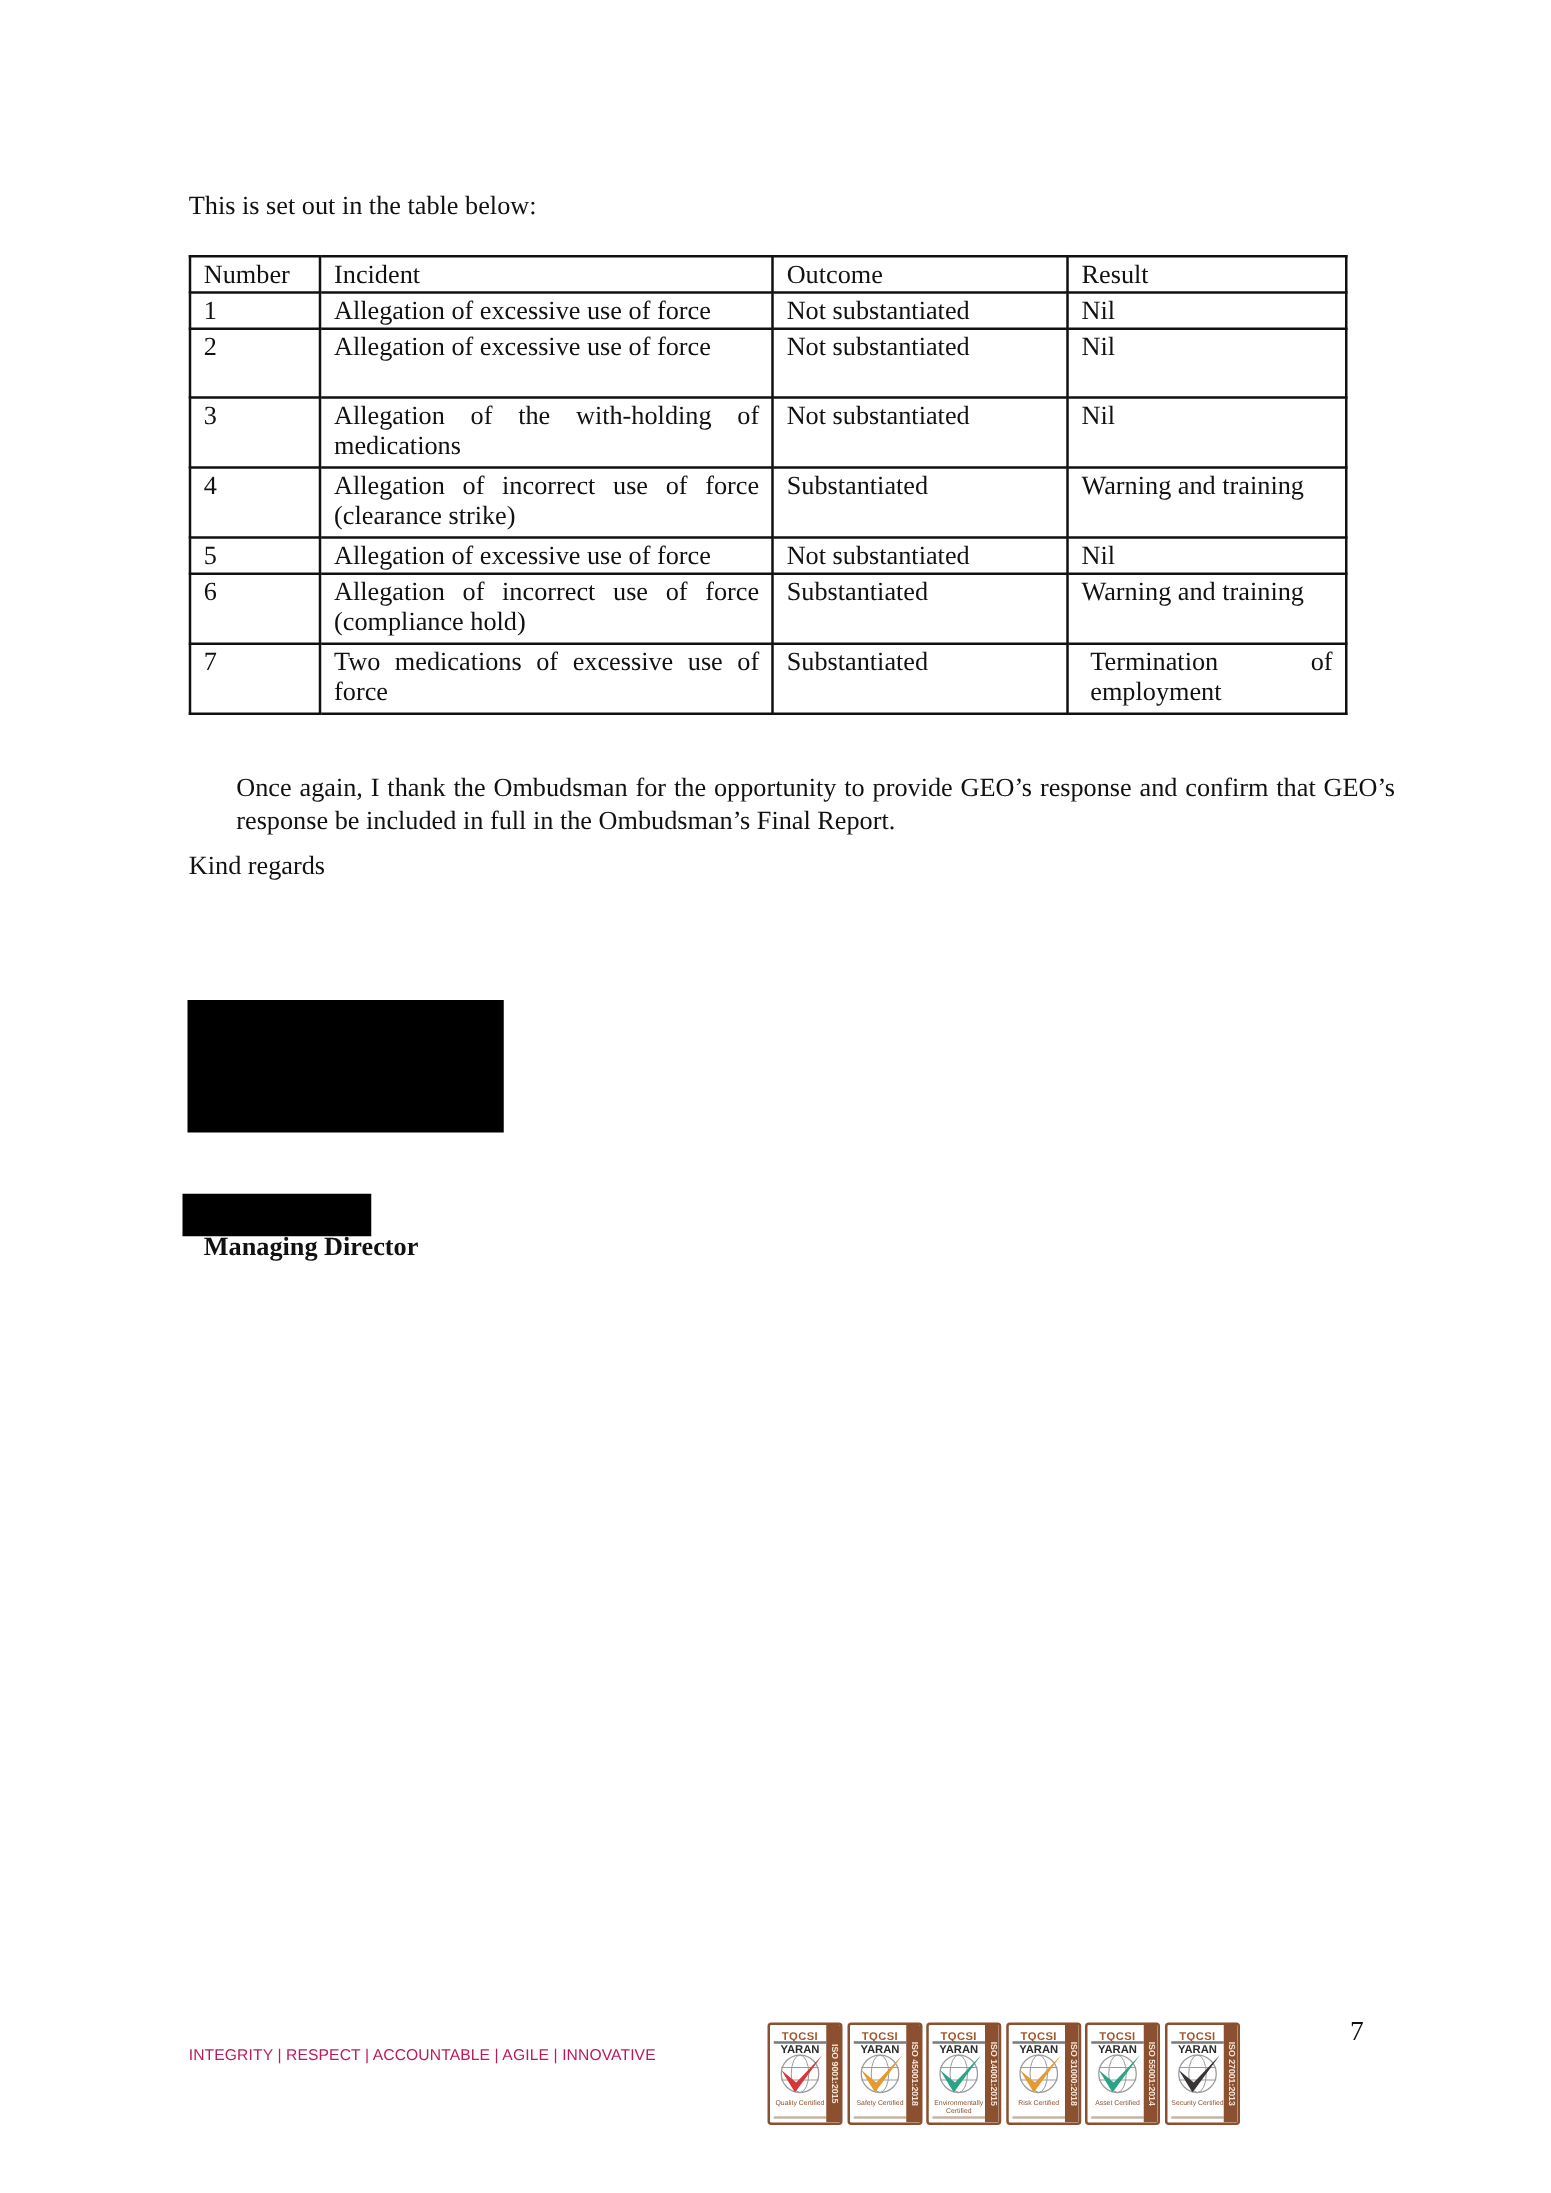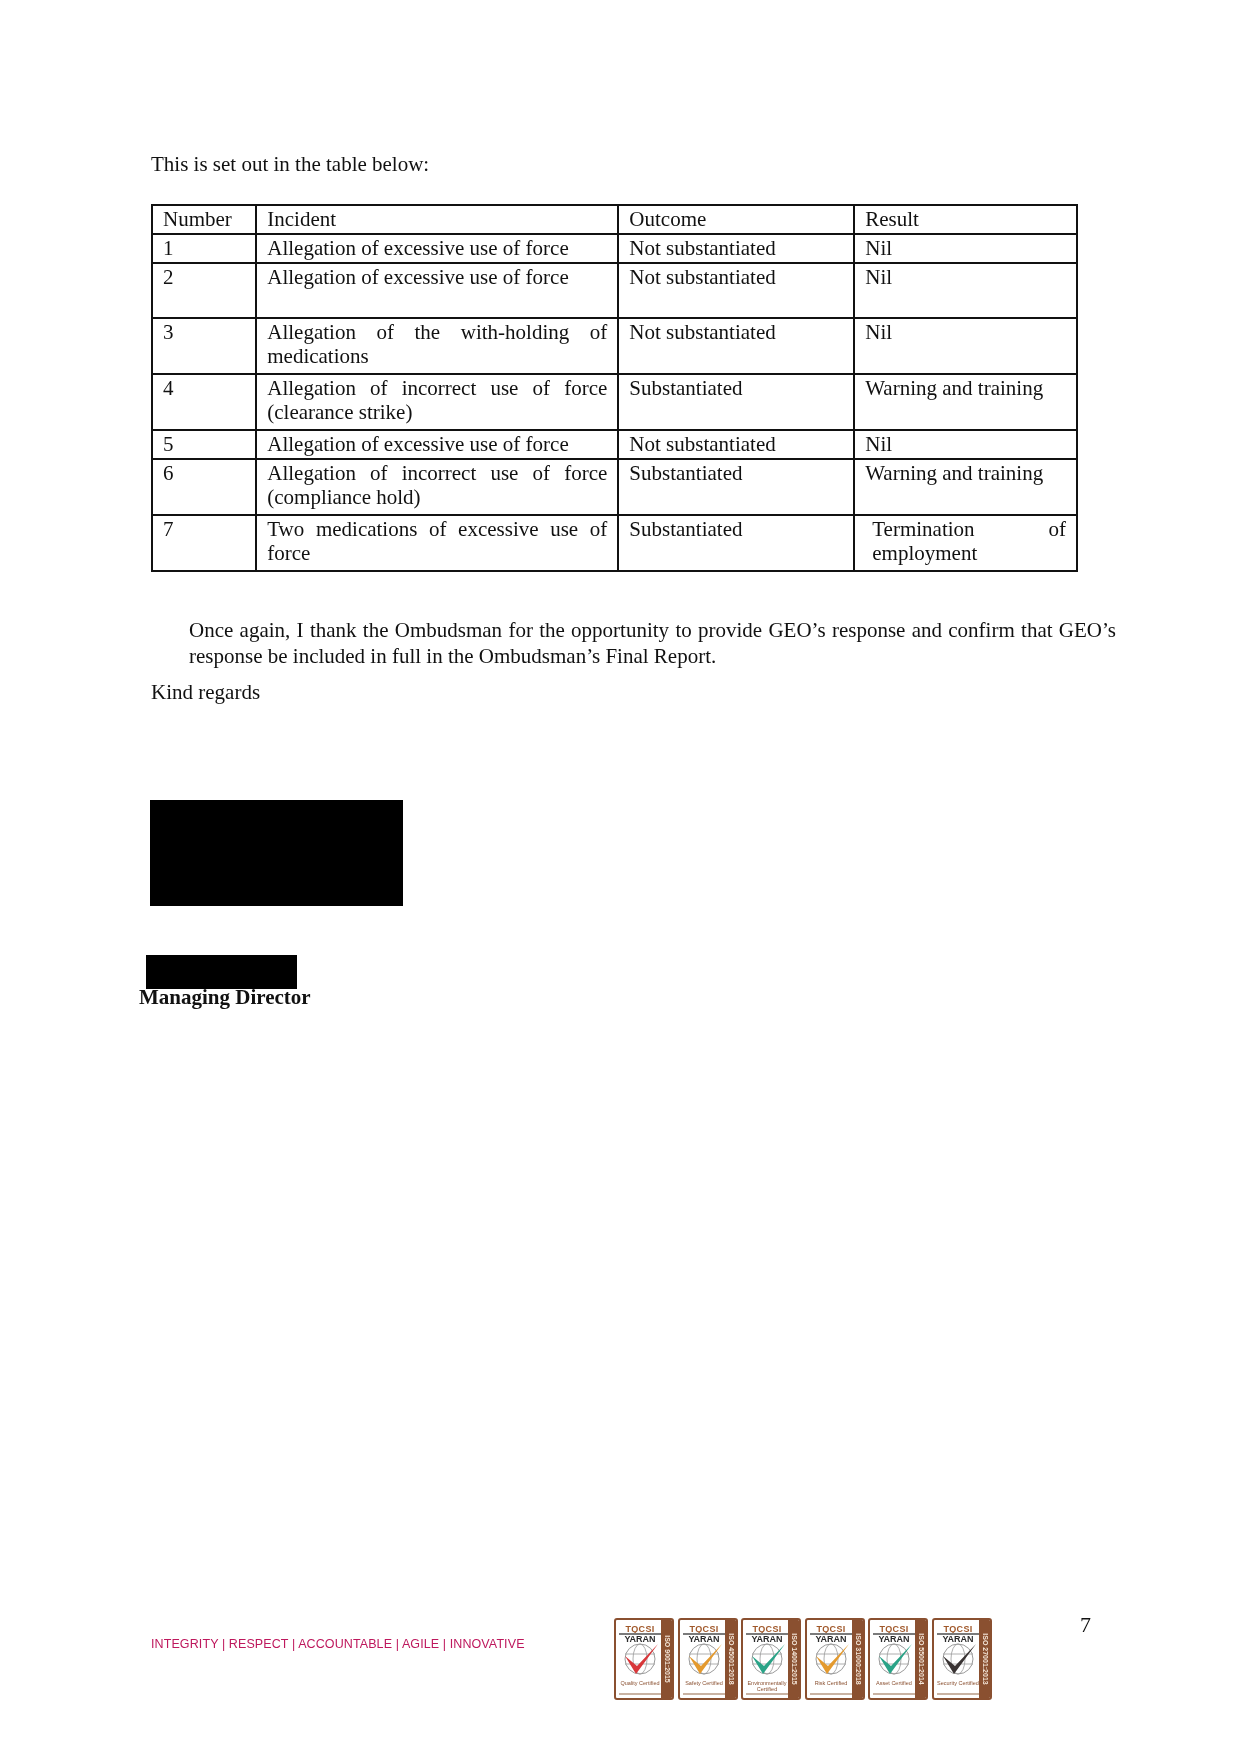--- a/index.html
+++ b/index.html
@@ -20,21 +20,21 @@
   .col-out { width: 215px; }
   .col-res { width: 203px; }
   tr.h28 td, tr.h28 th { height: 23px; }
   tr.h54 td { height: 50px; }
   tr.h56 td { height: 51px; }
   .closing { left: 151px; top: 617px; width: 927px; font-size: 21px; line-height: 26px;
     text-align: justify; text-align-last: left; margin-left: 38px; }
   .regards { left: 151px; top: 680px; font-size: 21px; }
   .redact-sig { left: 150px; top: 800px; width: 253px; height: 106px; background: #000; }
   .redact-name { left: 146px; top: 955px; width: 151px; height: 34px; background: #000; }
-  .title { left: 139px; top: 985px; font-size: 21px; font-weight: bold; }
+  .title { left: 163px; top: 985px; font-size: 21px; font-weight: bold; }
   .footer-values { left: 151px; top: 1637px; font-family: "Liberation Sans", "DejaVu Sans", sans-serif;
     font-size: 12.5px; color: #be185d; letter-spacing: 0.1px; white-space: nowrap; }
   .page-num { left: 1080px; top: 1612px; font-size: 22px; }
   .badges { left: 612px; top: 1618px; width: 390px; height: 84px; }
   .badge { position: absolute; top: 0; width: 60px; height: 82px; background: #fff;
     border: 2px solid #8a5030; border-radius: 3px; box-sizing: border-box; overflow: hidden; }
   .badge .strip { position: absolute; right: 0; top: 0; width: 11px; height: 100%; background: #8a5030; }
   .badge .strip span { position: absolute; left: 50%; top: 50%; transform: translate(-50%, -50%) rotate(90deg);
     font-family: "Liberation Sans", sans-serif; font-size: 7px; font-weight: bold; color: #f4e6d8; white-space: nowrap; }
   .badge .tq { position: absolute; left: 3px; width: 42px; top: 4px; text-align: center;

